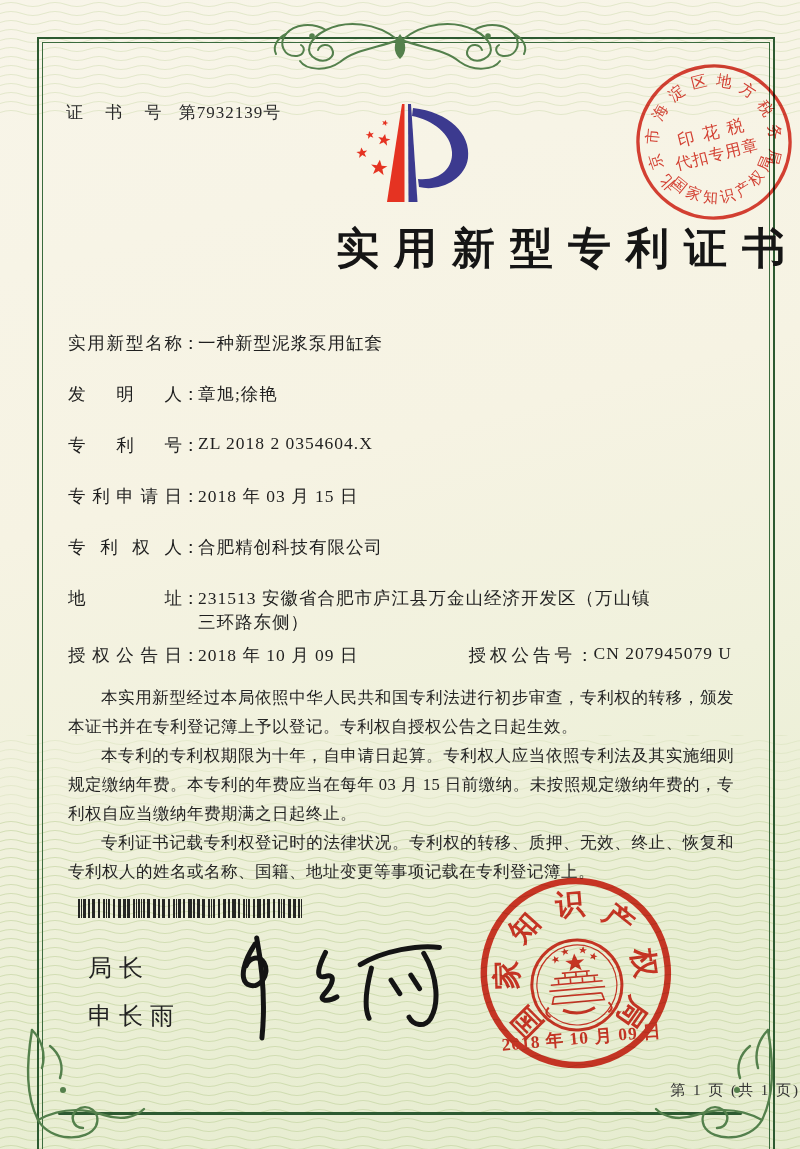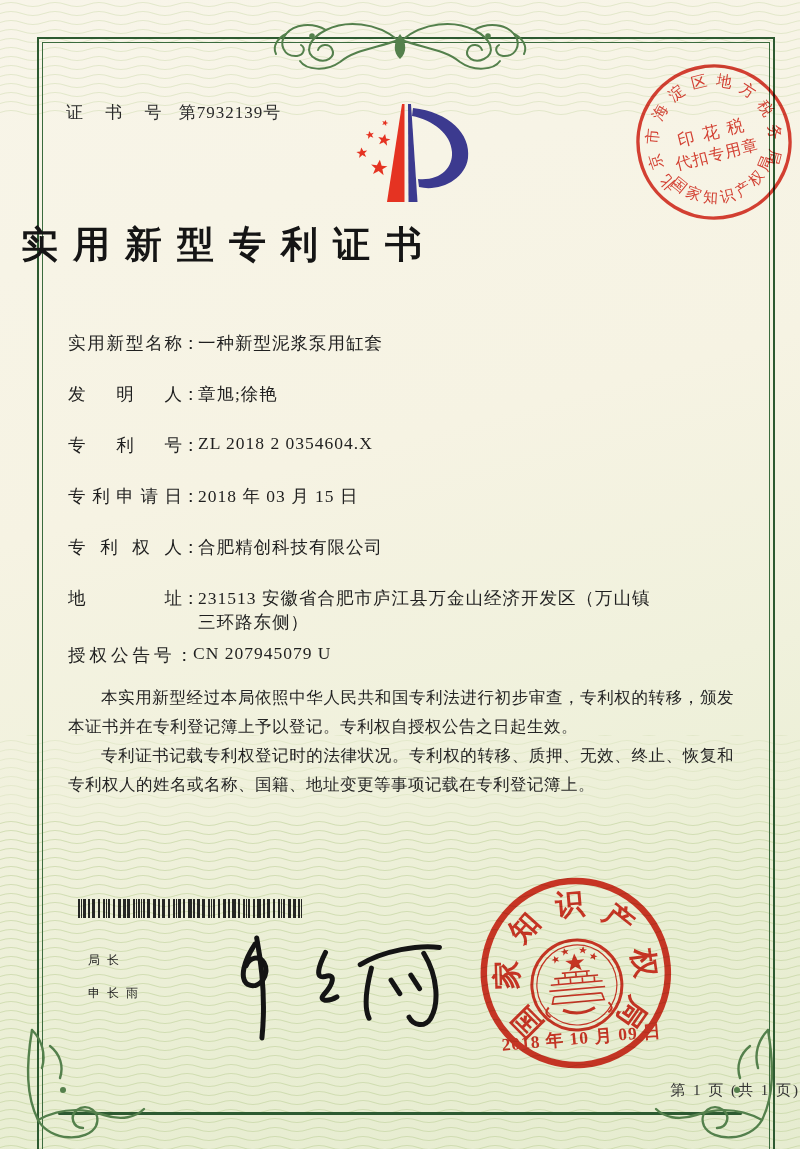--- a/index.html
+++ b/index.html
@@ -9,39 +9,39 @@
     font-family:"Liberation Serif","DejaVu Serif",serif;color:#1f1f1f;
   }
   .abs{position:absolute;}
   svg{display:block;}
   
   .frame-outer{position:absolute;top:37px;left:37px;right:25px;bottom:-12px;border:2px solid #2d5a31;}
   .frame-inner{position:absolute;top:42px;left:42px;right:30px;bottom:-12px;border:1px solid #3b6b3e;}
   .cert-no{left:66px;top:101px;font-size:17px;white-space:nowrap;color:#2a2a2a;}
   .cert-no .lbl{letter-spacing:9px;}
   .cert-no .val{letter-spacing:1px;margin-left:4px;}
-  .title{left:0;width:100%;top:220px;text-align:left;font-size:37px;font-weight:700;
-         letter-spacing:15px;padding-left:21px;box-sizing:border-box;color:#151515;}
+  .title{left:0;width:100%;top:220px;text-align:right;font-size:43px;font-weight:700;
+         letter-spacing:15px;padding-left:1px;box-sizing:border-box;color:#151515;}
   .fields{left:68px;top:331px;width:668px;font-size:17.5px;}
   .frow{margin-bottom:27px;white-space:nowrap;}
   .flabel{display:inline-block;width:114px;text-align:justify;text-align-last:justify;vertical-align:top;}
   .fcolon{display:inline-block;width:16px;vertical-align:top;}
   .fvalue{display:inline-block;vertical-align:top;letter-spacing:1px;}
   .frow-addr{margin-bottom:9px;}
   .frow-addr .fvalue{white-space:normal;width:470px;line-height:24px;}
   .frow-grant{display:flex;justify-content:space-between;width:664px;}
   .grant-label{letter-spacing:4px;}
   .paras{left:68px;top:683px;width:666px;font-size:16.5px;line-height:29px;text-align:justify;color:#242424;}
   .paras p{margin:0;text-indent:2em;letter-spacing:0.5px;}
   .barcode{left:78px;top:899px;width:224px;height:19px;opacity:.92;
     background:
       repeating-linear-gradient(90deg,#161616 0 2px,rgba(0,0,0,0) 2px 5px),
       repeating-linear-gradient(90deg,#161616 0 1px,rgba(0,0,0,0) 1px 7px),
       repeating-linear-gradient(90deg,rgba(0,0,0,0) 0 3px,#161616 3px 4px,rgba(0,0,0,0) 4px 11px);}
-  .sig-block{left:88px;top:952px;font-size:12px;letter-spacing:7px;color:#222;}
+  .sig-block{left:88px;top:952px;font-size:24px;letter-spacing:7px;color:#222;}
   .sig-block div{margin-bottom:16px;}
   .footer{left:0;width:100%;top:1081px;text-align:right;font-size:15px;letter-spacing:2px;color:#333;}
   .bottom-rule{left:58px;right:58px;top:1112px;height:3px;background:#2d5a31;border-radius:2px;}
   .stamp{mix-blend-mode:multiply;}
 </style>
 </head>
 <body>
 
 <div class="page">
 
@@ -138,27 +138,31 @@
       <span class="flabel">专利申请日</span><span class="fcolon">：</span><span class="fvalue">2018 年 03 月 15 日</span>
     </div>
     <div class="frow">
       <span class="flabel">专利权人</span><span class="fcolon">：</span><span class="fvalue">合肥精创科技有限公司</span>
     </div>
     <div class="frow frow-addr">
       <span class="flabel">地址</span><span class="fcolon">：</span><span class="fvalue">231513 安徽省合肥市庐江县万金山经济开发区（万山镇三环路东侧）</span>
     </div>
     <div class="frow frow-grant">
       <span>
+        <span class="flabel">授权公告日</span><span class="fcolon">：</span><span class="fvalue">2018 年 10 月 09 日</span>
+      </span>
+      <span>
         <span class="grant-label">授权公告号</span><span>：</span><span class="fvalue">CN 207945079 U</span>
       </span>
     </div>
   </div>
 
   <div class="abs paras">
     <p>本实用新型经过本局依照中华人民共和国专利法进行初步审查，专利权的转移，颁发本证书并在专利登记簿上予以登记。专利权自授权公告之日起生效。</p>
+    <p>本专利的专利权期限为十年，自申请日起算。专利权人应当依照专利法及其实施细则规定缴纳年费。本专利的年费应当在每年 03 月 15 日前缴纳。未按照规定缴纳年费的，专利权自应当缴纳年费期满之日起终止。</p>
     <p>专利证书记载专利权登记时的法律状况。专利权的转移、质押、无效、终止、恢复和专利权人的姓名或名称、国籍、地址变更等事项记载在专利登记簿上。</p>
   </div>
 
   <div class="abs barcode"></div>
 
   <div class="abs sig-block">
     <div>局长</div>
     <div>申长雨</div>
   </div>
 

